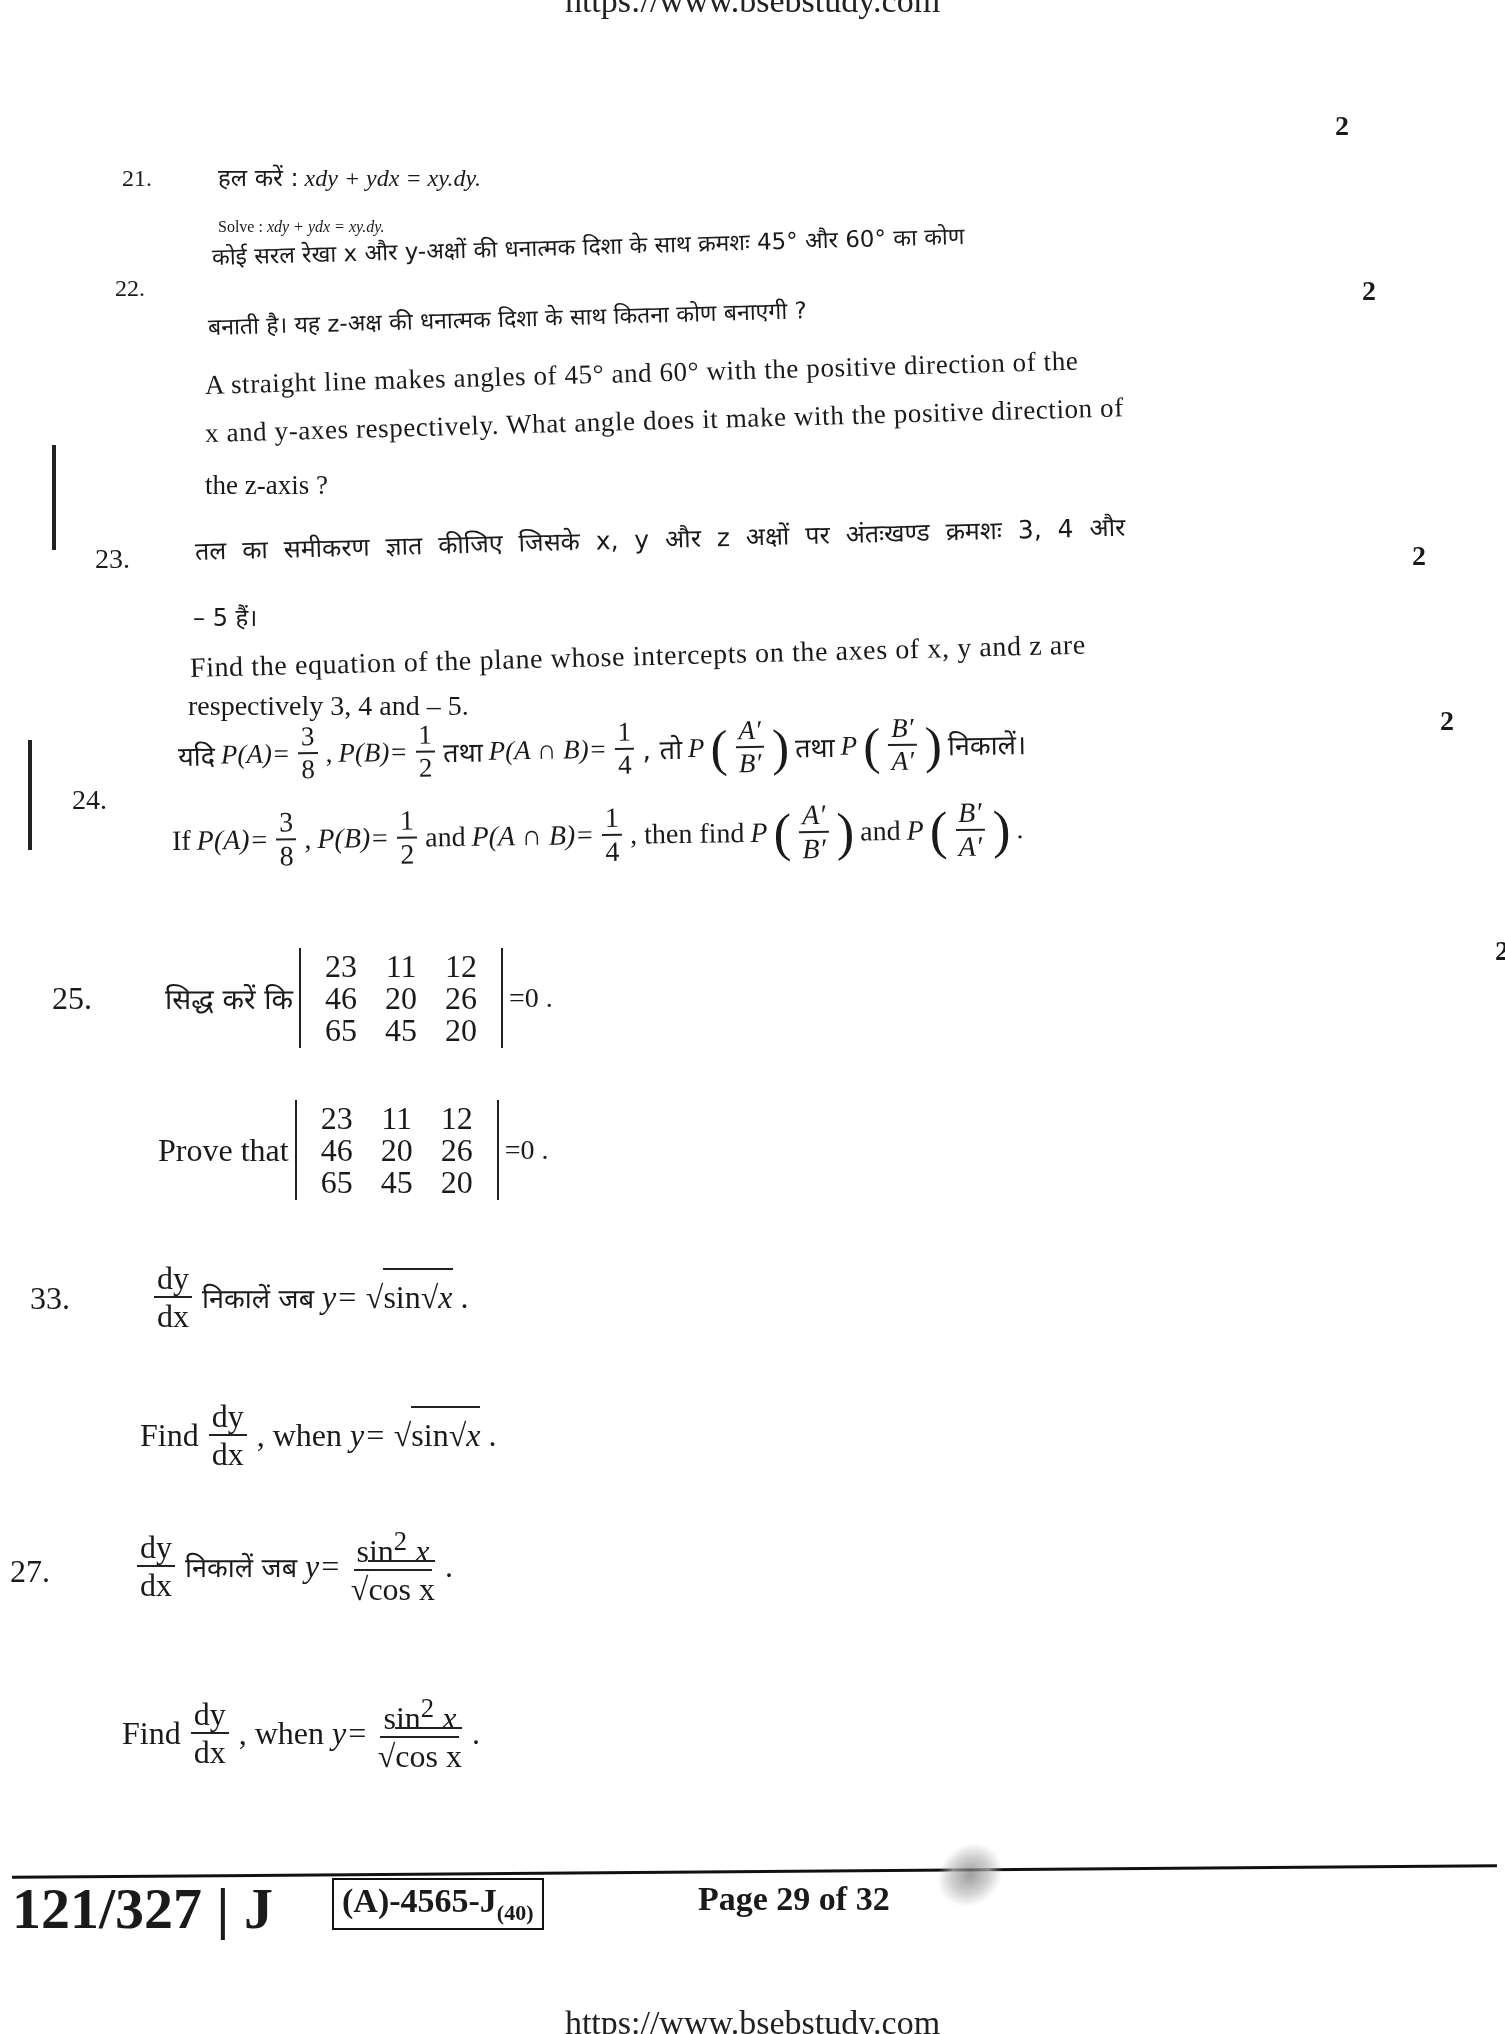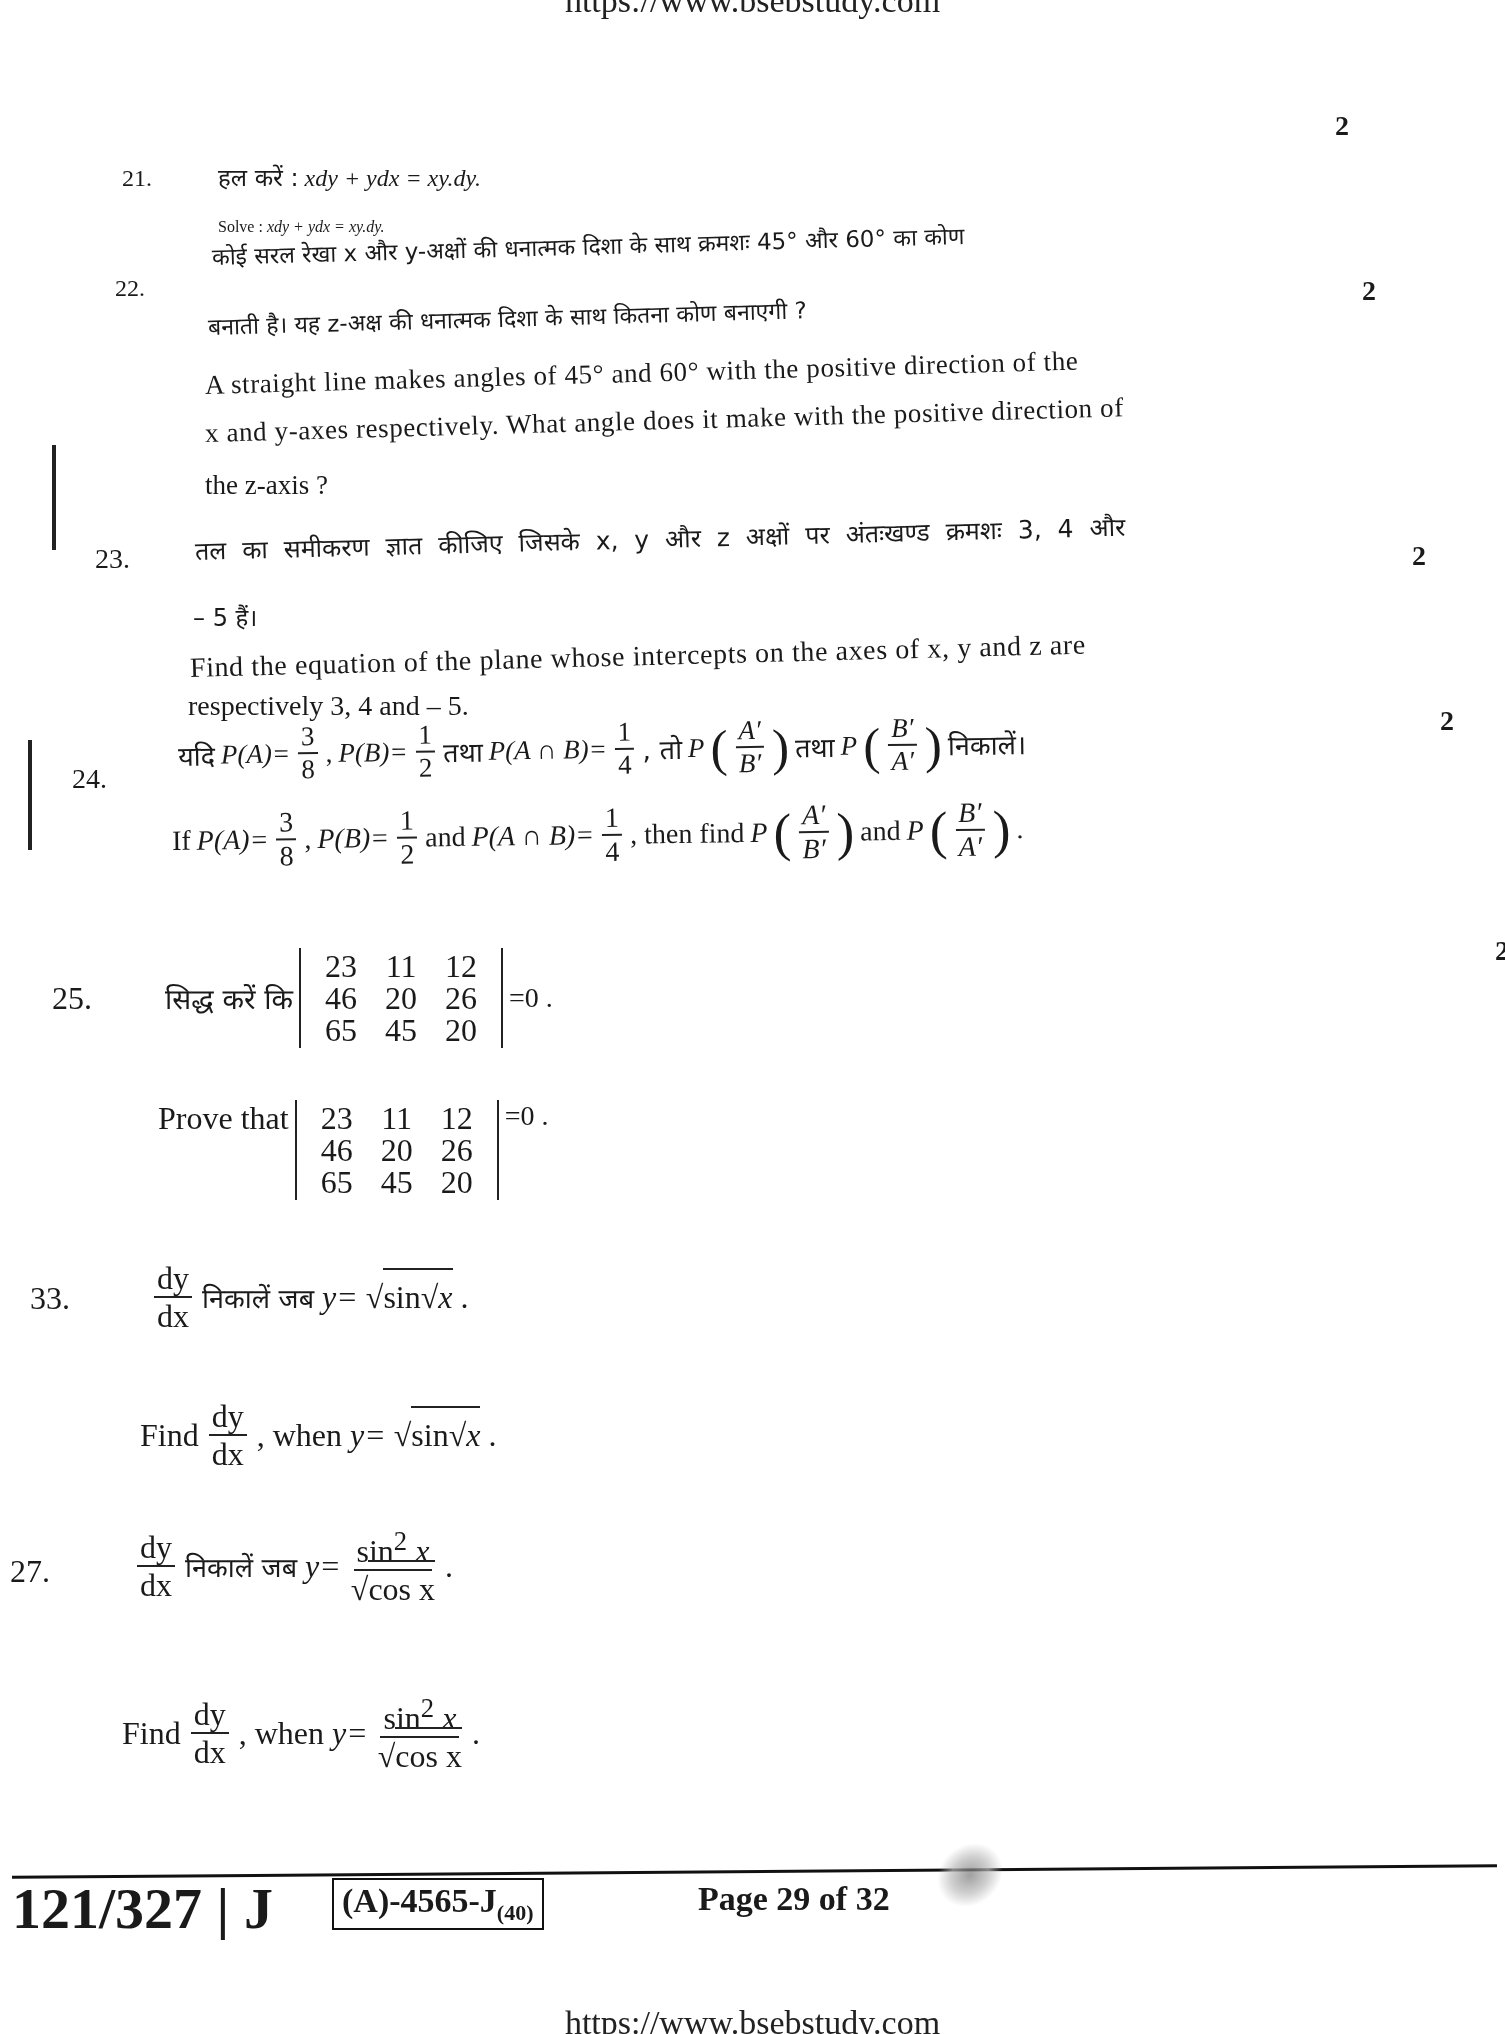--- a/index.html
+++ b/index.html
@@ -60,21 +60,21 @@
 <div class="abs txt" style="left:205px;top:470px;">the z-axis ?</div>
 
 <div class="abs qnum" style="left:95px;top:543px;">23.</div>
 <div class="abs marks" style="left:1412px;top:540px;">2</div>
 <div class="abs txt hi" style="left:195px;top:533px;font-size:25px;word-spacing:8px;transform:rotate(-1.5deg);transform-origin:left;">तल का समीकरण ज्ञात कीजिए जिसके x, y और z अक्षों पर अंतःखण्ड क्रमशः 3, 4 और</div>
 <div class="abs txt hi" style="left:193px;top:600px;font-size:24px;">– 5 हैं।</div>
 <div class="abs txt" style="left:190px;top:652px;font-size:28px;letter-spacing:0.6px;transform:rotate(-1.5deg);transform-origin:left;">Find the equation of the plane whose intercepts on the axes of x, y and z are</div>
 <div class="abs txt" style="left:188px;top:690px;font-size:28px;">respectively 3, 4 and – 5.</div>
 
 <div class="abs marks" style="left:1440px;top:705px;">2</div>
-<div class="abs qnum" style="left:72px;top:763px;">24.</div>
+<div class="abs qnum" style="left:72px;top:784px;">24.</div>
 <div class="abs txt" style="left:178px;top:725px;font-size:27px;display:flex;align-items:center;gap:6px;transform:rotate(-0.8deg);transform-origin:left;">
   <span class="hi">यदि</span>
   <i class="v">P(A)=</i>
   <span class="frac">
       <span class="num">3</span>
       <span class="den">8</span>
     </span>,
   <i class="v">P(B)=</i>
   <span class="frac">
       <span class="num">1</span>
@@ -151,21 +151,21 @@
       <tr>
             <td>65</td>
             <td>45</td>
             <td>20</td>
           </tr>
     </tbody>
       </table>
   </span>
   <span style="font-size:28px;">=0 .</span>
 </div>
-<div class="abs txt-lg" style="left:158px;top:1100px;display:flex;align-items:flex-start;">
+<div class="abs txt-lg" style="left:158px;top:1100px;display:flex;align-items:center;">
   <span>Prove that</span>
   <span class="det">
     <table>
       <tbody>
           <tr>
             <td>23</td>
             <td>11</td>
             <td>12</td>
           </tr>
       <tr>

